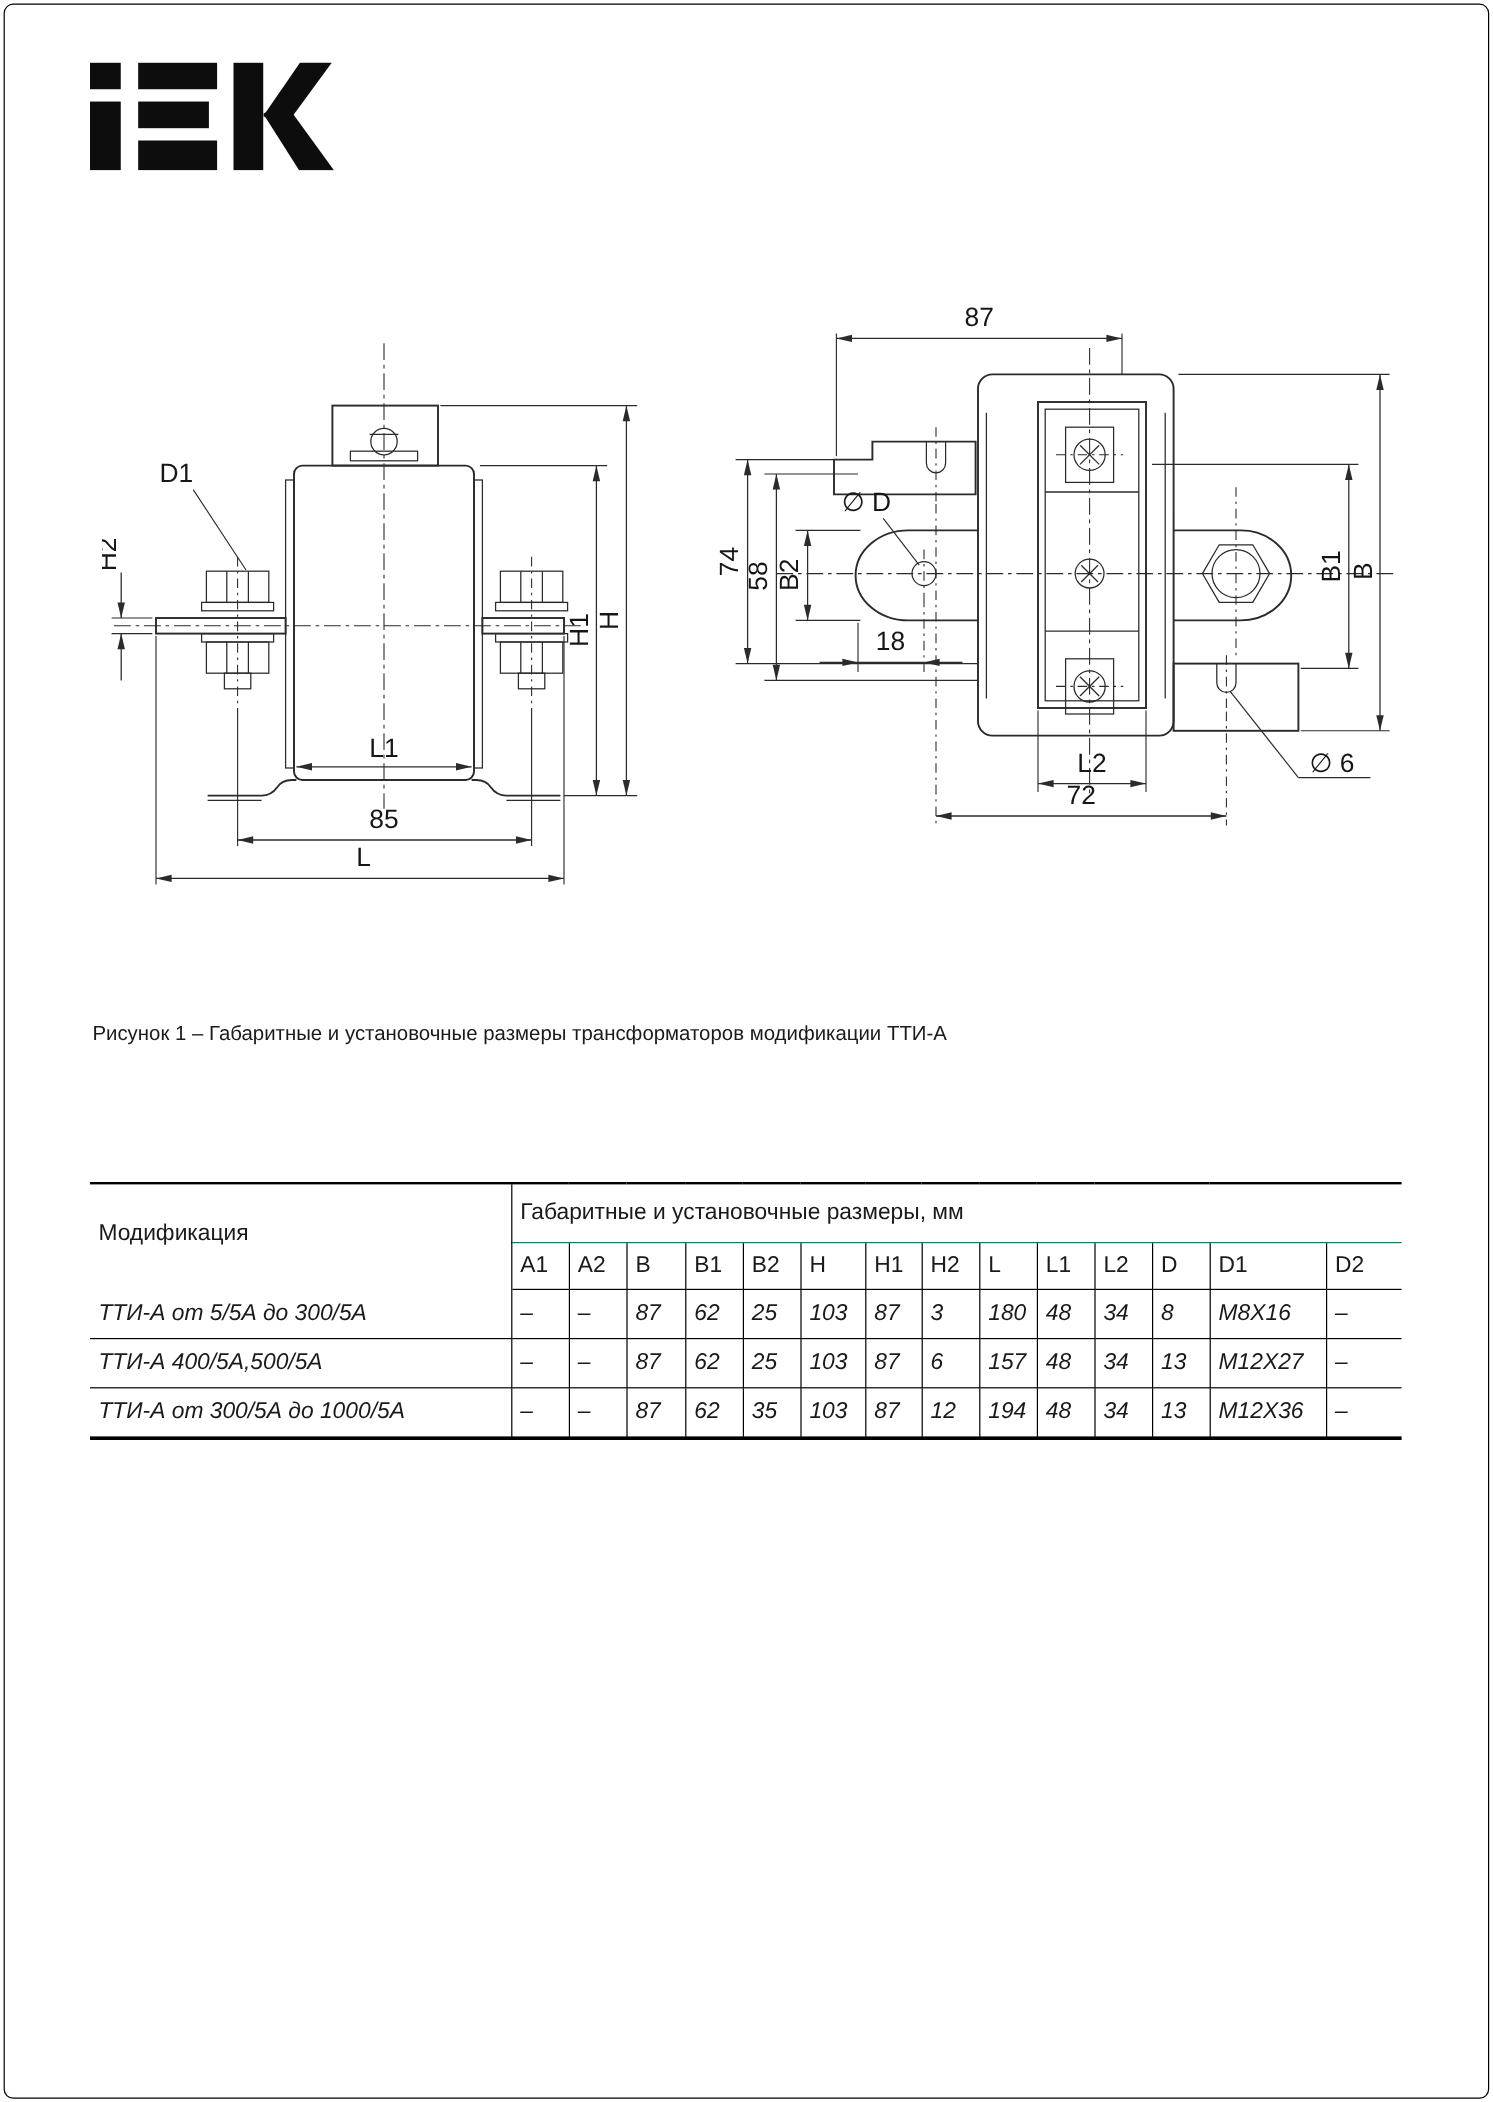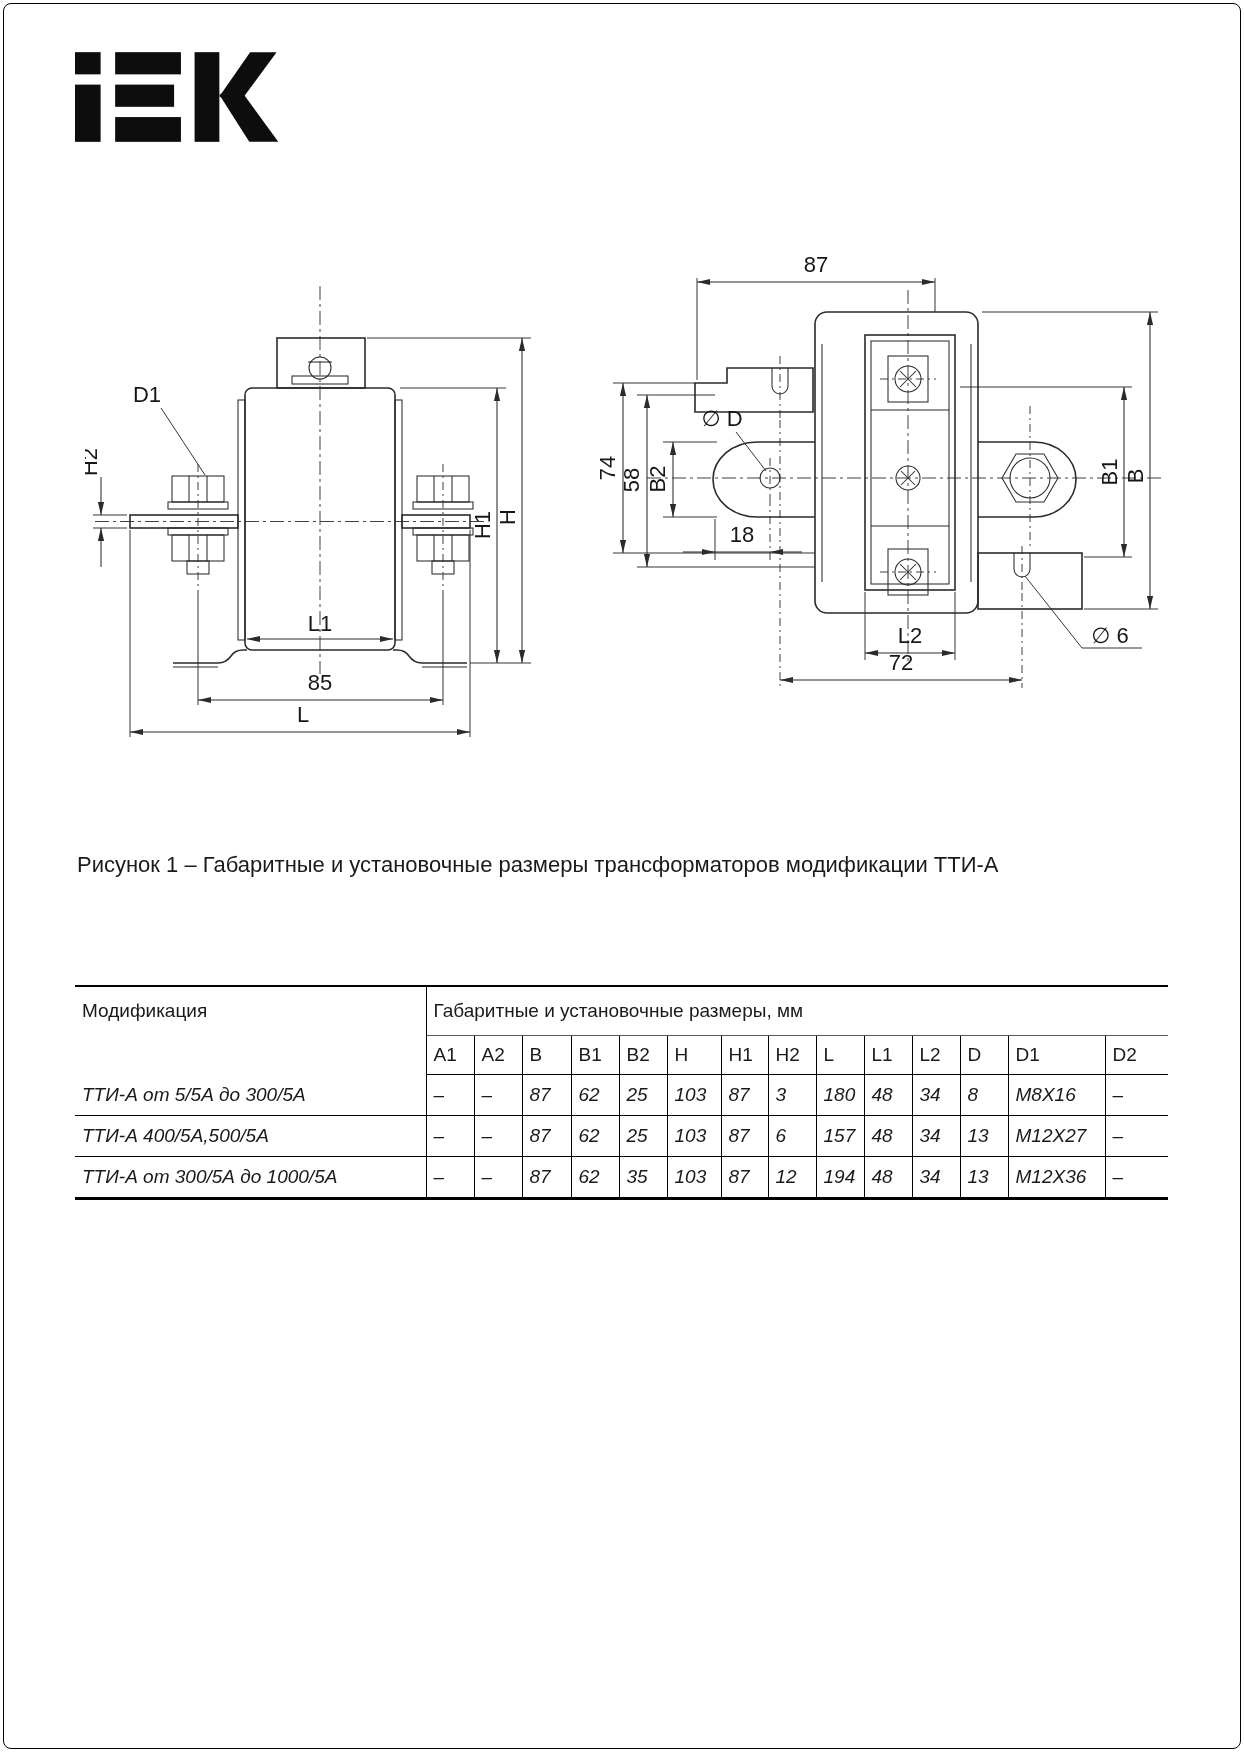--- a/index.html
+++ b/index.html
@@ -2,41 +2,41 @@
 <html><head>
 <meta charset="utf-8">
 <style>
   html,body{margin:0;padding:0;background:#fff;}
   #page{position:relative;width:1244px;height:1752px;background:#fff;overflow:hidden;
         font-family:"Liberation Sans",sans-serif;color:#1a1a1a;}
   #frame{position:absolute;inset:3px;border:1.5px solid #000;border-radius:8px;pointer-events:none;}
   #logo{position:absolute;left:75px;top:52px;}
   #fig-left{position:absolute;left:85px;top:272px;}
   #fig-right{position:absolute;left:552px;top:248px;}
-  #caption{position:absolute;left:77px;top:852px;width:1100px;font-size:22px;}
+  #caption{position:absolute;left:77px;top:852px;width:1100px;font-size:17px;}
   
   .ol{fill:none;stroke:#2b2b2b;stroke-width:1.6;}
   .thin{fill:none;stroke:#2b2b2b;stroke-width:1.05;}
   .cl{fill:none;stroke:#2b2b2b;stroke-width:0.9;stroke-dasharray:14 4 3 4;}
   .dash{fill:none;stroke:#2b2b2b;stroke-width:0.9;stroke-dasharray:8 4 2 4;}
   .dim{fill:none;stroke:#2b2b2b;stroke-width:1.05;}
   .ext{fill:none;stroke:#2b2b2b;stroke-width:0.95;}
   .dt{font-family:"Liberation Sans",sans-serif;font-size:22px;fill:#161616;}
   .blk{fill:#0d0d0d;stroke:none;}
   
   #dimtable{position:absolute;left:75px;top:985px;border-collapse:collapse;table-layout:fixed;width:1093px;
             font-size:19px;border-top:2px solid #000;border-bottom:3px solid #000;}
   #dimtable td{padding:2px 4px 2px 7px;vertical-align:middle;overflow:hidden;white-space:nowrap;}
   #dimtable .vr{border-right:1px solid #000;}
   #dimtable .r-group td{height:44px;}
   #dimtable .r-sub td{height:34px;border-bottom:1.5px solid #000;}
   #dimtable .r-sub .vr:last-child{border-right:none;}
   #dimtable .r-data td{height:36px;border-bottom:1px solid #000;font-style:italic;}
   #dimtable tr:last-child td{border-bottom:none;}
-  #dimtable .c-mod{vertical-align:top;padding-top:13px;}
+  #dimtable .c-mod{vertical-align:top;padding-top:30px;}
 </style>
 </head>
 <body>
 
 <div id="page">
   <div id="frame"></div>
 
   <svg id="logo" width="205" height="90" viewBox="0 0 240 105">
     <title>IEK</title>
     <rect class="blk" x="0" y="0" width="30" height="26"></rect>

